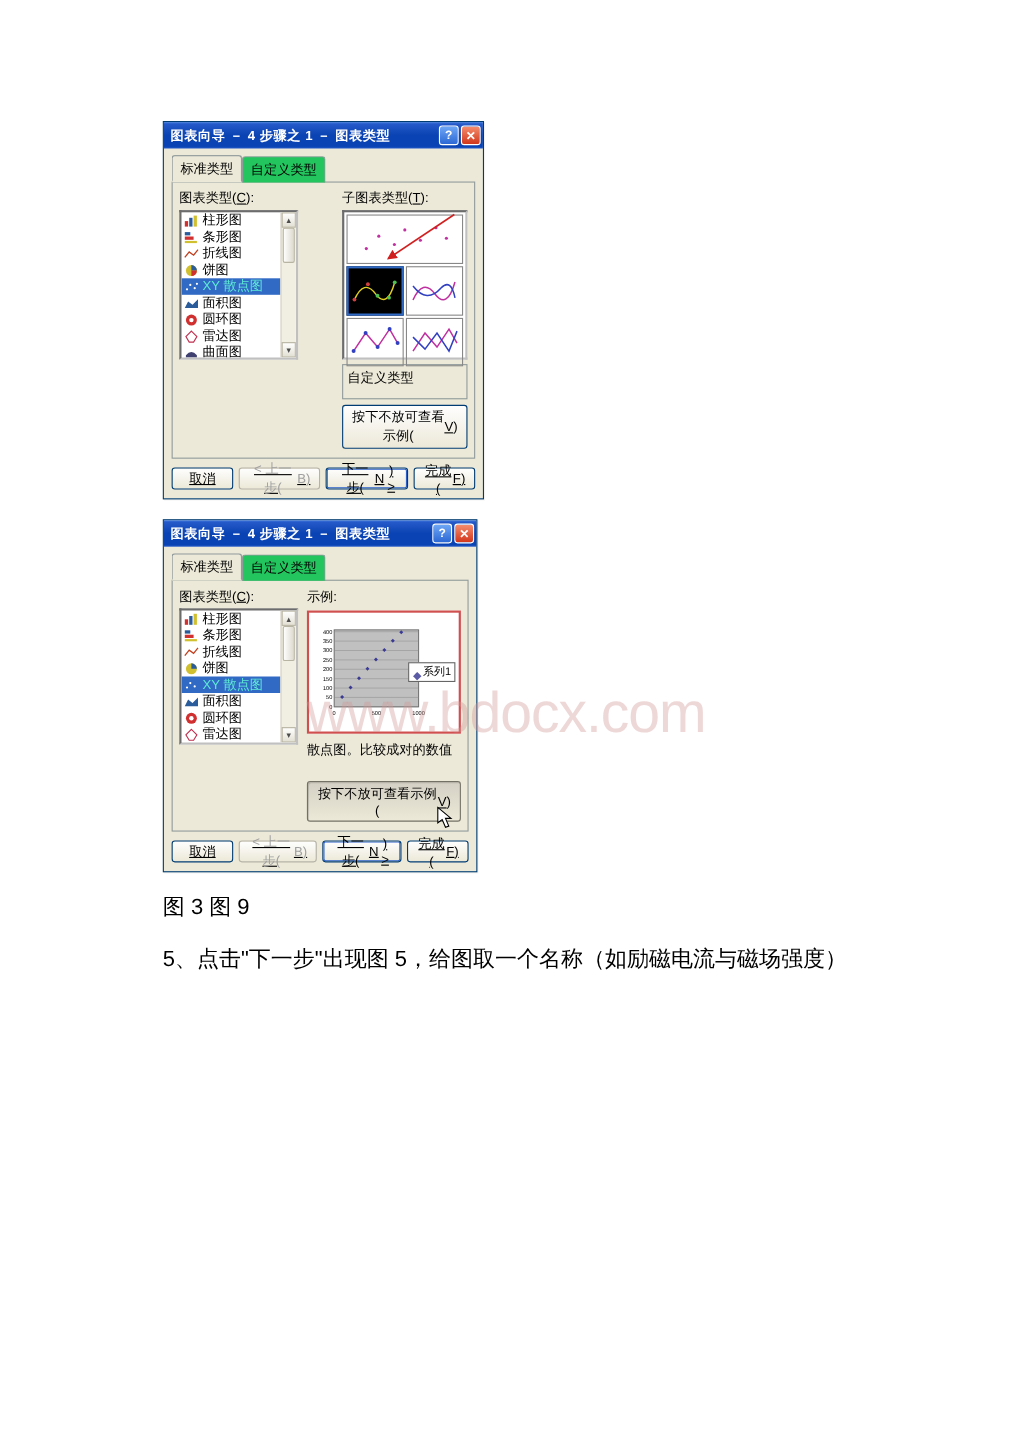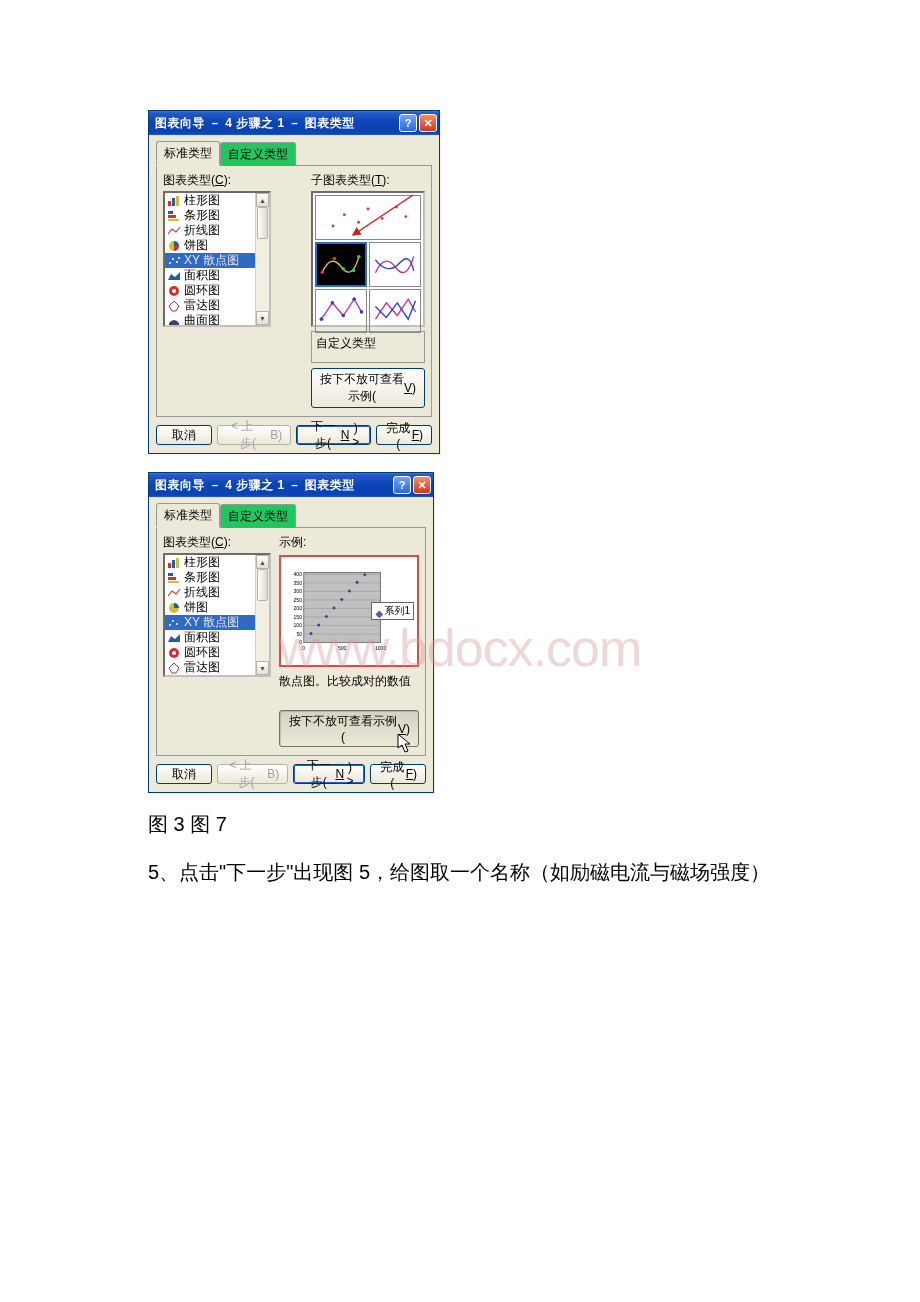--- a/index.html
+++ b/index.html
@@ -73,21 +73,21 @@
       overflow:hidden;
       position:relative;
     }
     .listbox2 { height: 124px; }
     .list-items { position:absolute; inset:0 14px 0 0; }
     .list-item {
       padding:0 2px 0 2px; height:15px; line-height:15px;
       display:flex; align-items:center; gap:3px;
       white-space:nowrap;
     }
-    .list-item.selected { background:#316ac5; color:#e5e5e5; }
+    .list-item.selected { background:#316ac5; color:#5eead4; }
     .list-icon { width:14px; height:12px; display:inline-flex; align-items:center; justify-content:center; }
     .scrollbar {
       position:absolute; right:0; top:0; bottom:0; width:14px;
       background:#f1efe2; border-left:1px solid #d4d0c8;
     }
     .scroll-btn {
       height:14px; background:linear-gradient(to bottom,#fefefe,#e3e1d5);
       border:1px solid #b8b4a3; font-size:8px; display:flex;align-items:center;justify-content:center;
       color:#4d4d4d;
     }
@@ -163,20 +163,21 @@
     .preview-btn { width:100%; margin-top:5px; }
     .preview-btn.pressed {
       background:linear-gradient(to bottom,#d4d0c4,#ece9d8);
       border:1px solid #737065;
       box-shadow:inset 1px 1px 0 rgba(0,0,0,0.15);
     }
     
     .button-row {
       display:flex; gap:5px; justify-content:flex-end;
       margin-top:8px;
+      text-decoration:underline;
     }
     .btn { min-width:56px; height:20px; }
     .btn.disabled { color:#a0a0a0; border-color:#b5b2a6; box-shadow:none; }
     .btn.default { box-shadow:0 0 0 1px #2a5fc7 inset; }
     
     .cursor {
       position:absolute; width:16px;height:21px; pointer-events:none;
     }
     
     .caption-row { font-size:20px; margin:12px 0 18px 0; }
@@ -541,17 +542,17 @@
         <button class="btn default">下一步(<span class="underline">N</span>) &gt;</button>
         <button class="btn">完成(<span class="underline">F</span>)</button>
       </div>
 
       <svg class="cursor" style="right:20px;bottom:38px;" viewBox="0 0 16 21">
         <path d="M1 1 L1 15 L5 12 L8 19 L11 18 L8 11 L13 11 Z" fill="#fff" stroke="#000" stroke-width="1"></path>
       </svg>
     </div>
   </div>
 
-  <div class="caption-row">图 3 图 7</div>
+  <div class="caption-row">图 3 图 9</div>
   <div class="body-text">5、点击"下一步"出现图 5，给图取一个名称（如励磁电流与磁场强度）</div>
 </div>
 
 <div class="watermark">www.bdocx.com</div>
 
 </body></html>

